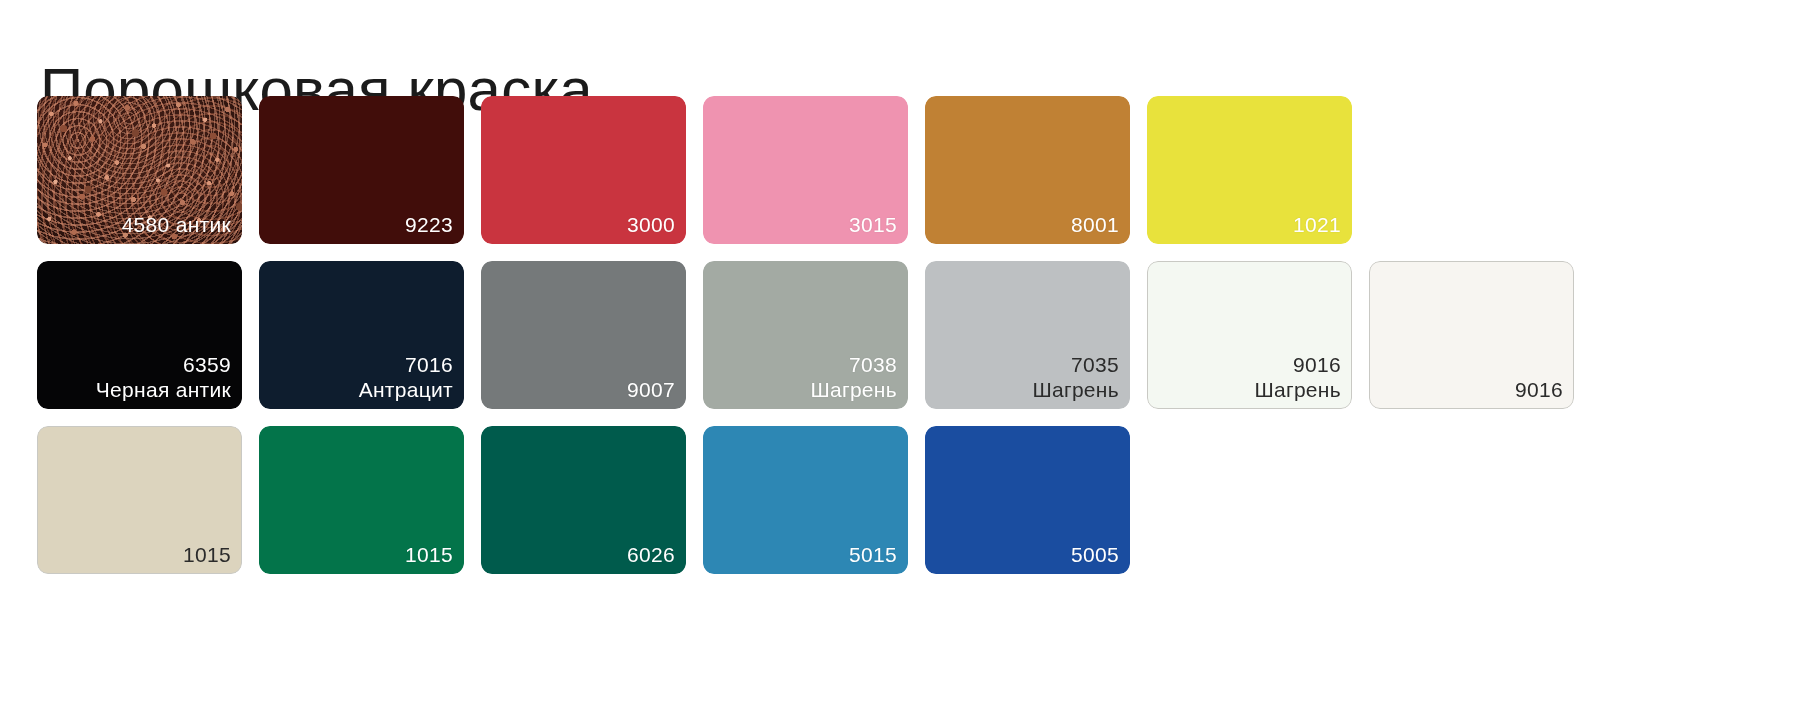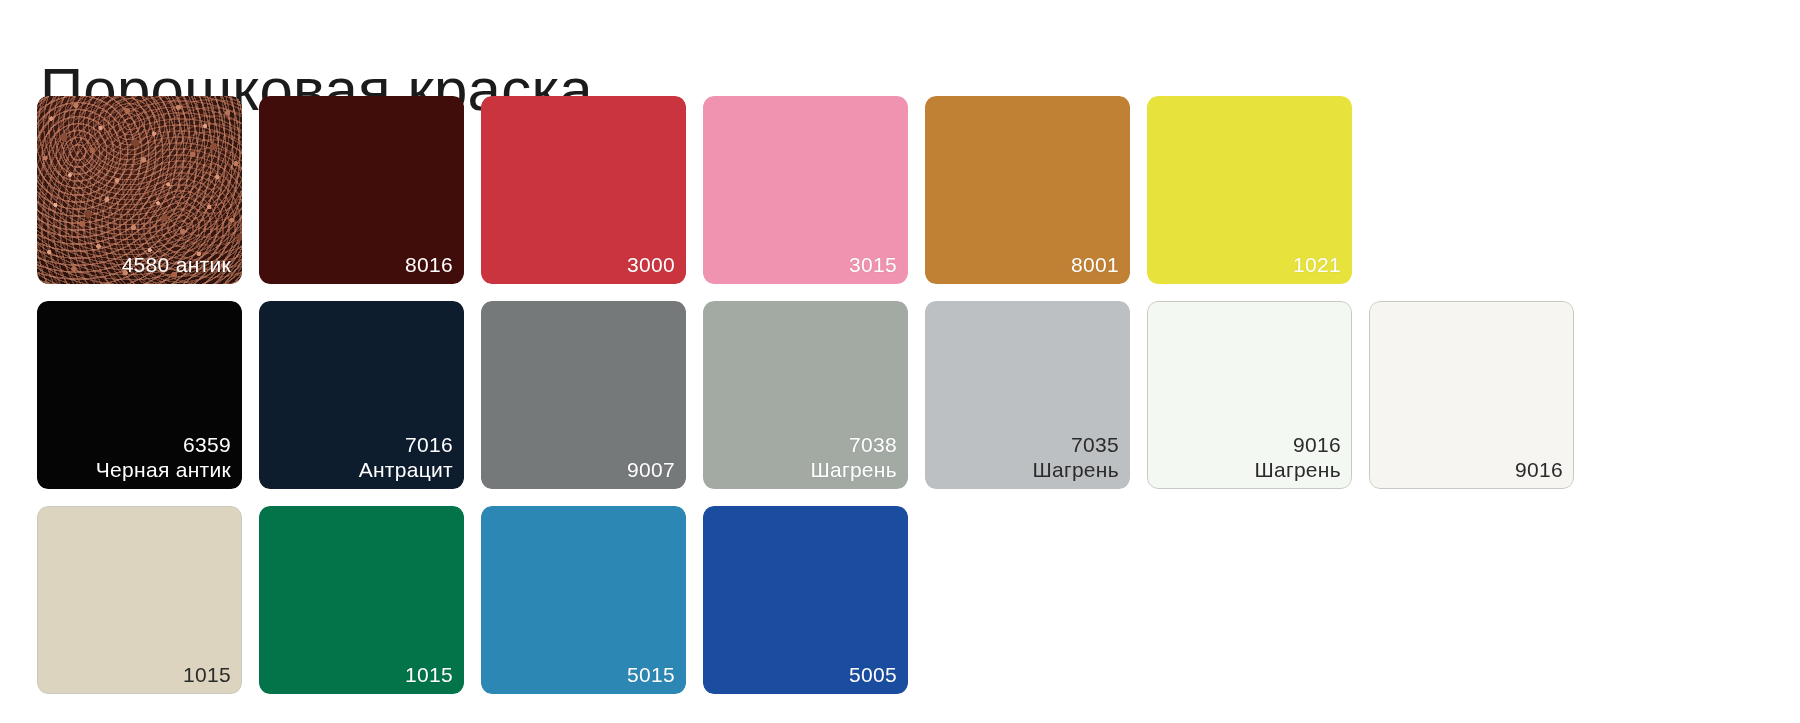--- a/index.html
+++ b/index.html
@@ -33,21 +33,21 @@
   }
   .swatch-row {
     display: flex;
     flex-direction: row;
     gap: 17px;
     margin-bottom: 17px;
   }
   .swatch {
     position: relative;
     width: 205px;
-    height: 188px;
+    height: 148px;
     border-radius: 11px;
     box-sizing: border-box;
     overflow: hidden;
     flex: 0 0 auto;
   }
   .swatch .fill {
     position: absolute;
     inset: 0;
     border-radius: 11px;
   }
@@ -137,21 +137,21 @@
     <div class="swatch-row">
       <div class="swatch light-text">
         <div class="fill tex-antik"></div>
         <div class="label">
           <span class="code">4580 антик</span>
         </div>
       </div>
       <div class="swatch light-text">
         <div class="fill" style="background: rgb(65, 13, 10);"></div>
         <div class="label">
-          <span class="code">8016</span>
+          <span class="code">9223</span>
         </div>
       </div>
       <div class="swatch light-text">
         <div class="fill" style="background: rgb(201, 52, 63);"></div>
         <div class="label">
           <span class="code">3000</span>
         </div>
       </div>
       <div class="swatch light-text">
         <div class="fill" style="background: rgb(239, 147, 176);"></div>
@@ -228,20 +228,26 @@
           <span class="code">1015</span>
         </div>
       </div>
       <div class="swatch light-text">
         <div class="fill" style="background: rgb(3, 116, 74);"></div>
         <div class="label">
           <span class="code">1015</span>
         </div>
       </div>
       <div class="swatch light-text">
+        <div class="fill" style="background: rgb(0, 91, 76);"></div>
+        <div class="label">
+          <span class="code">6026</span>
+        </div>
+      </div>
+      <div class="swatch light-text">
         <div class="fill" style="background: rgb(45, 135, 180);"></div>
         <div class="label">
           <span class="code">5015</span>
         </div>
       </div>
       <div class="swatch light-text">
         <div class="fill" style="background: rgb(26, 77, 160);"></div>
         <div class="label">
           <span class="code">5005</span>
         </div>

